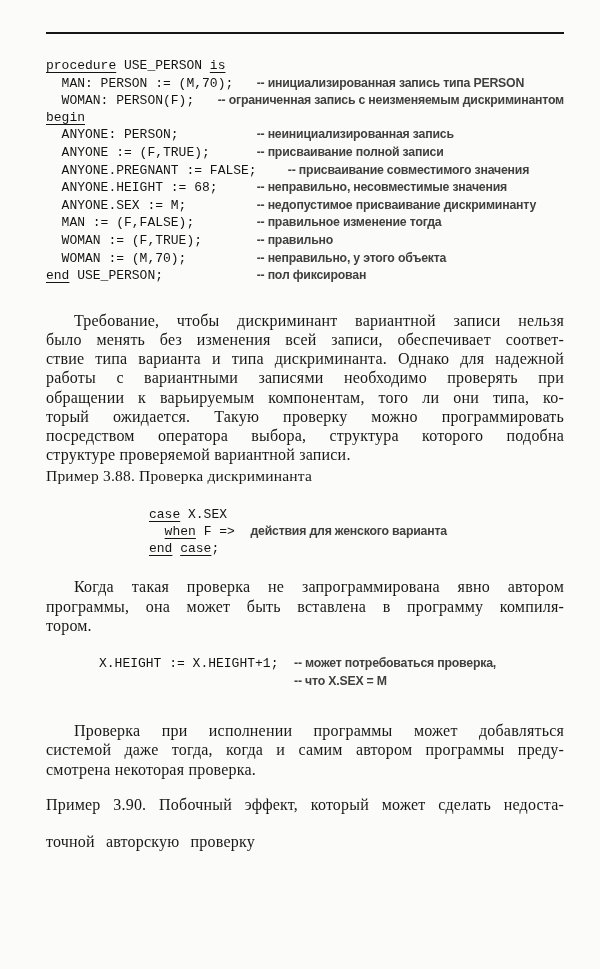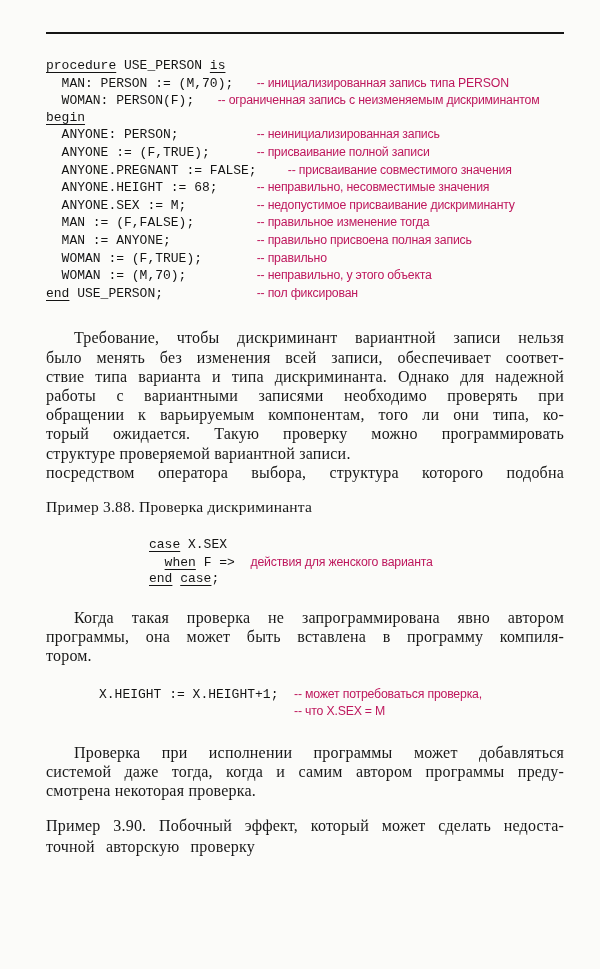--- a/index.html
+++ b/index.html
@@ -29,83 +29,82 @@
   .code { margin-top:24px; }
   .code-line {
     white-space:pre;
     font-family:"Liberation Mono", monospace;
     font-size:13px; line-height:16.6px;
     color:#141414;
   }
   .kw { text-decoration:underline; text-underline-offset:2.5px; }
   .code-comment {
     font-family:"Liberation Sans", sans-serif;
-    font-weight:normal; font-size:12.3px;
-    letter-spacing:-0.2px; color:#be185d;
+    font-weight:bold; font-size:12.3px;
+    letter-spacing:-0.2px; color:#404040;
   }
 
   
   .para { margin-top:26px; }
   .pline {
     font-size:16px; line-height:19.2px;
     letter-spacing:0.2px;
     text-align:justify; text-align-last:justify;
   }
   .pline.last { text-align-last:left; }
   .pline.indent { text-indent:28px; }
 
   .example-title {
-    margin-top:15px;
+    margin-top:2px;
     font-size:15.5px; line-height:19.2px; letter-spacing:0.2px;
   }
   .stretch { text-align:justify; text-align-last:justify; }
 
   .para-2 { margin-top:20px; }
-  .para-3 { margin-top:22px; }
+  .para-3 { margin-top:31px; }
 
   .code-case  { margin-top:21px; margin-left:103px; }
   .code-height{ margin-top:20px; margin-left:53px; }
 
   .example-390 { margin-top:15px; }
   .example-390 .pline { line-height:21px; }
-  .example-390 .pline.last { word-spacing:7px; }
+  .example-390 .pline.last { word-spacing:7px;margin-top:16px; }
 </style>
 </head>
 <body>
 
 <div class="page">
 
   <div class="rule"></div>
 
   <div class="code code-use-person">
       <div class="code-line"><span class="kw">procedure</span><span> USE_PERSON </span><span class="kw">is</span></div>
       <div class="code-line"><span>  MAN: PERSON := (M,70);   </span><span class="code-comment">-- инициализированная запись типа PERSON</span></div>
       <div class="code-line"><span>  WOMAN: PERSON(F);   </span><span class="code-comment">-- ограниченная запись с неизменяемым дискриминантом</span></div>
       <div class="code-line"><span class="kw">begin</span></div>
       <div class="code-line"><span>  ANYONE: PERSON;          </span><span class="code-comment">-- неинициализированная запись</span></div>
       <div class="code-line"><span>  ANYONE := (F,TRUE);      </span><span class="code-comment">-- присваивание полной записи</span></div>
       <div class="code-line"><span>  ANYONE.PREGNANT := FALSE;    </span><span class="code-comment">-- присваивание совместимого значения</span></div>
       <div class="code-line"><span>  ANYONE.HEIGHT := 68;     </span><span class="code-comment">-- неправильно, несовместимые значения</span></div>
       <div class="code-line"><span>  ANYONE.SEX := M;         </span><span class="code-comment">-- недопустимое присваивание дискриминанту</span></div>
       <div class="code-line"><span>  MAN := (F,FALSE);        </span><span class="code-comment">-- правильное изменение тогда</span></div>
-      <div class="code-line"><span>  MAN := ANYONE;           </span><span class="code-comment">-- правильно присвоена полная запись</span></div>
       <div class="code-line"><span>  WOMAN := (F,TRUE);       </span><span class="code-comment">-- правильно</span></div>
       <div class="code-line"><span>  WOMAN := (M,70);         </span><span class="code-comment">-- неправильно, у этого объекта</span></div>
       <div class="code-line"><span class="kw">end</span><span> USE_PERSON;            </span><span class="code-comment">-- пол фиксирован</span></div>
     </div>
 
   <div class="para para-1">
       <div class="pline indent">Требование, чтобы дискриминант вариантной записи нельзя</div>
       <div class="pline">было менять без изменения всей записи, обеспечивает соответ-</div>
       <div class="pline">ствие типа варианта и типа дискриминанта. Однако для надежной</div>
       <div class="pline">работы с вариантными записями необходимо проверять при</div>
       <div class="pline">обращении к варьируемым компонентам, того ли они типа, ко-</div>
       <div class="pline">торый ожидается. Такую проверку можно программировать</div>
+      <div class="pline">посредством оператора выбора, структура которого подобна</div>
       <div class="pline last">структуре проверяемой вариантной записи.</div>
-      <div class="pline">посредством оператора выбора, структура которого подобна</div>
     </div>
 
   <div class="example-title">Пример 3.88. Проверка дискриминанта</div>
 
   <div class="code code-case">
       <div class="code-line"><span class="kw">case</span><span> X.SEX</span></div>
       <div class="code-line"><span>  </span><span class="kw">when</span><span> F =&gt;  </span><span class="code-comment">действия для женского варианта</span></div>
       <div class="code-line"><span class="kw">end</span><span> </span><span class="kw">case</span><span>;</span></div>
     </div>
 

